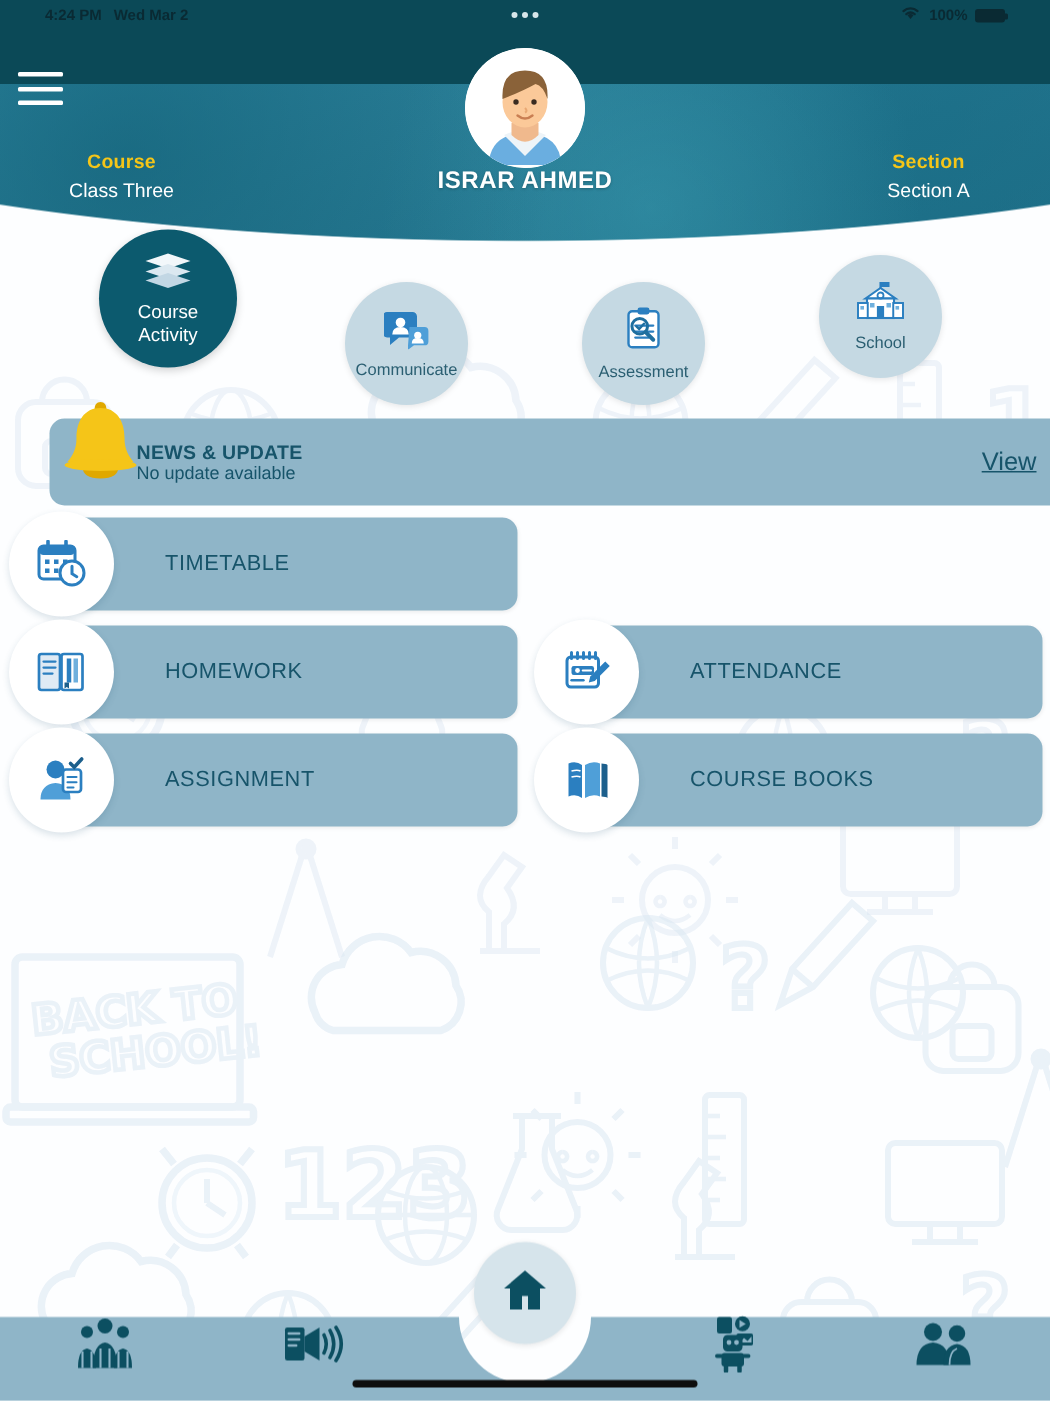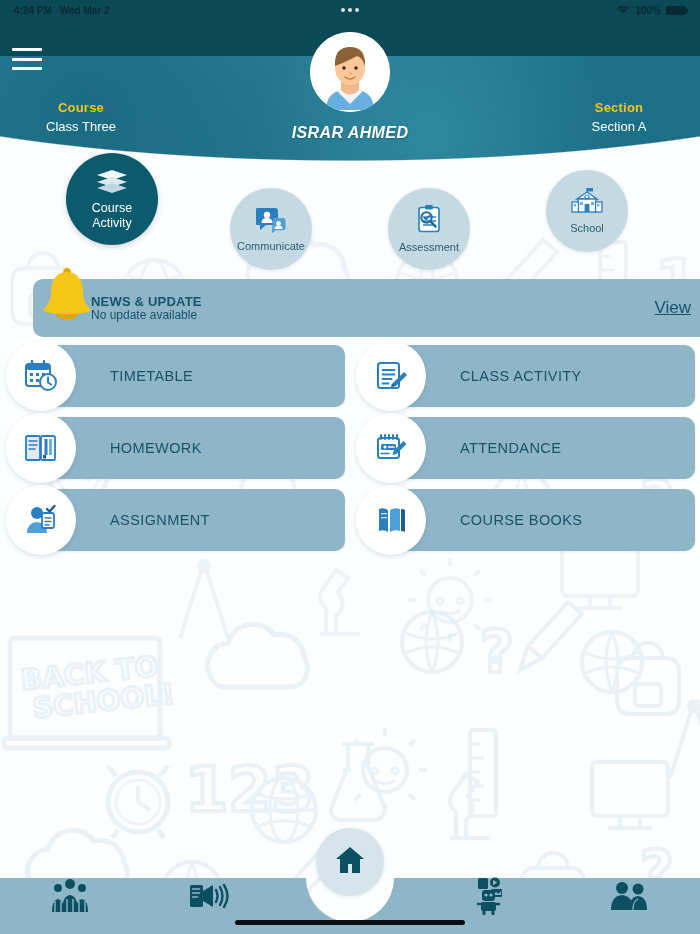--- a/index.html
+++ b/index.html
@@ -17,21 +17,21 @@
     background:#fdfeff;
     z-index:0;
   }
   #doodle-bg svg { width:100%; height:100%; display:block; }
 
   
   #status-bar {
     position:absolute; top:0; left:0; width:700px; height:20px;
     background:#0b4957;
     display:flex; align-items:center;
-    padding:0 14px;
+    padding:0 30px;
     color:#0a2a33;
     font-size:10px; font-weight:bold;
     z-index:40;
   }
   .sb-left { display:flex; gap:8px; align-items:center; }
   .sb-center { position:absolute; left:50%; transform:translateX(-50%);
                display:flex; gap:3px; align-items:center; }
   .sb-dot { width:4px; height:4px; border-radius:50%; background:#d8e6ea; }
   .sb-right { margin-left:auto; display:flex; gap:5px; align-items:center; }
   .batt {
@@ -78,25 +78,24 @@
 
   #avatar-wrap {
     position:absolute; top:12px; left:50%; transform:translateX(-50%);
     width:80px; height:80px; z-index:21;
   }
   #avatar {
     width:80px; height:80px; border-radius:50%;
     background:#ffffff; overflow:hidden; position:relative;
   }
   #student-name {
-    position:absolute; top:104px; left:50%; transform:translateX(-50%);
+    position:absolute; top:92px; left:50%; transform:translateX(-50%);
     color:#ffffff; font-weight:bold; font-size:16px; letter-spacing:.4px;
     white-space:nowrap; z-index:21;
     text-shadow:0 1px 2px rgba(0,0,0,.25);
-    font-style:italic;
   }
 
   
   #hdr-nav { position:absolute; top:0; left:0; width:700px; height:240px; z-index:25; }
   .hnav {
     position:absolute;
     display:flex; flex-direction:column; align-items:center; justify-content:center;
     border-radius:50%;
     cursor:pointer;
   }
@@ -466,33 +465,20 @@
               <rect x="12" y="13" width="3" height="3"></rect>
               <rect x="18" y="13" width="3" height="3"></rect>
             <rect x="6" y="19" width="3" height="3"></rect>
               <rect x="12" y="19" width="3" height="3"></rect>
           </g>
           <circle cx="24" cy="22" r="8" fill="#ffffff" stroke="#2b7fc0" stroke-width="2"></circle>
           <path d="M24 17.5 v5 l3.2 2" stroke="#2b7fc0" stroke-width="2" fill="none" stroke-linecap="round"></path>
         </svg>
       </div>
     </div>
-    <div class="tile right">
-      <div class="tile-bar">
-          <span class="tile-label">CLASS ACTIVITY</span>
-        </div>
-      <div class="tile-circle">
-        <svg width="32" height="32" viewBox="0 0 32 32">
-          <rect x="3" y="3" width="21" height="25" rx="2.5" fill="#ffffff" stroke="#2b7fc0" stroke-width="2"></rect>
-          <path d="M7.5 10 h12 M7.5 14.5 h12 M7.5 19 h9 M7.5 23.5 h6" stroke="#2b7fc0" stroke-width="1.8" stroke-linecap="round"></path>
-          <path d="M29 12 l3 3 l-11 11 l-4 1 l1 -4 z" fill="#2b7fc0"></path>
-          <path d="M17 23 l-1 4 l4 -1 z" fill="#1c5f8c"></path>
-        </svg>
-      </div>
-    </div>
   </div>
 
   <div class="tile-row">
     <div class="tile left">
       <div class="tile-bar">
           <span class="tile-label">HOMEWORK</span>
         </div>
       <div class="tile-circle">
         <svg width="34" height="30" viewBox="0 0 34 30">
           <rect x="2" y="3" width="14" height="24" rx="1.6" fill="#dfeaf4" stroke="#2b7fc0" stroke-width="1.8"></rect>

